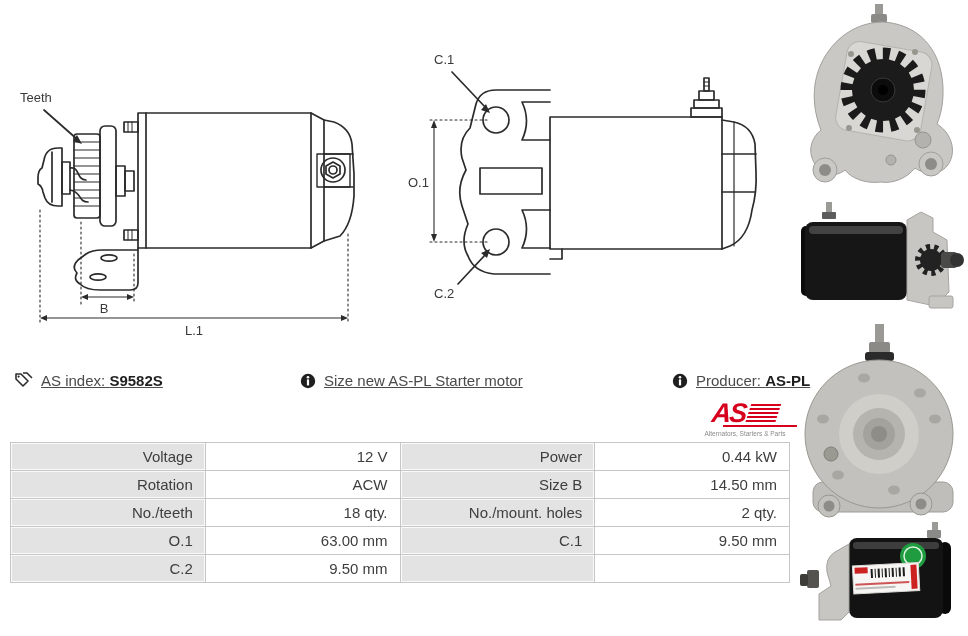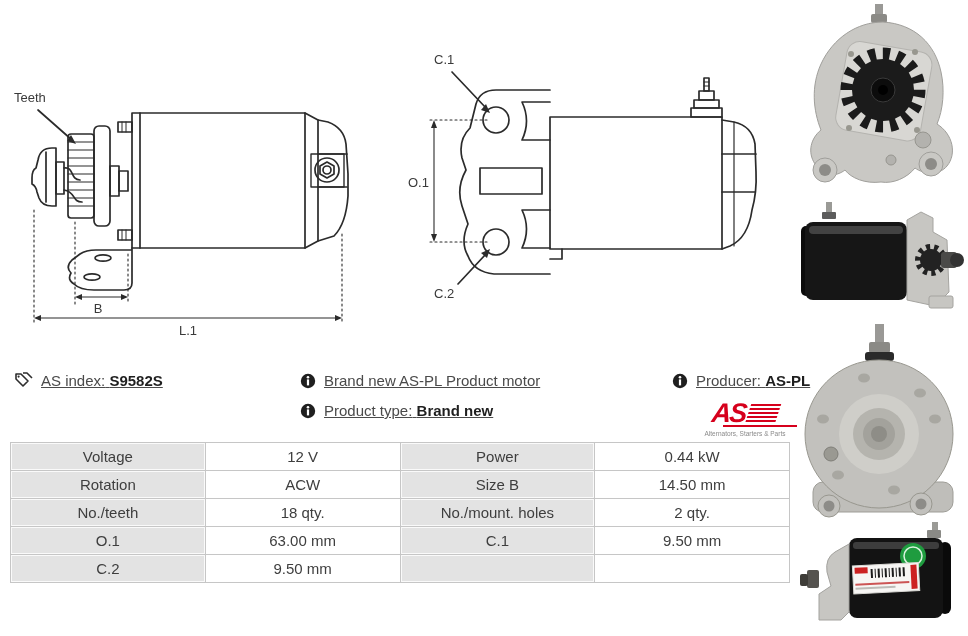--- a/index.html
+++ b/index.html
@@ -17,32 +17,32 @@
   .aslogo-top{display:flex;align-items:flex-end;}
   .aslogo-as{font-size:27px;font-weight:bold;font-style:italic;color:#d6001c;
              letter-spacing:-2px;line-height:22px;transform:skewX(-6deg);}
   .aslogo-stripes{width:30px;height:20px;margin-left:2px;transform:skewX(-18deg);
     background:repeating-linear-gradient(#d6001c 0 2px,transparent 2px 4px);}
   .aslogo-bar{width:74px;height:2px;background:#d6001c;margin:1px 0 3px 30px;}
   .aslogo-caption{font-size:6.5px;color:#8a8a8a;white-space:nowrap;}
   
   table.spec{position:absolute;left:10px;top:442px;width:780px;border-collapse:collapse;
              table-layout:fixed;font-size:15px;}
-  table.spec td{border:1px solid #c6c6c6;padding:4px 12px 4px 12px;text-align:center;
+  table.spec td{border:1px solid #c6c6c6;padding:4px 12px 4px 12px;text-align:right;
                 vertical-align:top;line-height:19px;}
   table.spec td.lbl{background:#e3e3e3;color:#3e3e3e;box-shadow:inset 0 0 0 1px #fafafa;}
   table.spec td.val{background:#ffffff;color:#3e3e3e;margin-left:12px;}
   table.spec tr.r1 td{height:19px;}
 </style>
 </head>
 <body>
 
 <div class="page">
 
-  <div class="abs" style="left:10px;top:84px;width:350px;height:262px;">
+  <div class="abs" style="left:16px;top:84px;width:350px;height:262px;">
     <svg width="350" height="262" viewBox="0 0 350 262" fill="none" stroke="#2b2b2b" stroke-width="1.7" stroke-linejoin="round" stroke-linecap="round">
 
       <text x="4" y="18" font-size="13" stroke="none">Teeth</text>
       <g>
         <line x1="28" y1="26" x2="62" y2="56"></line>
         <polygon points="66,60 57,57 61,51" fill="#2b2b2b" stroke="none"></polygon>
       </g>
 
       <path d="M42,64 Q30,64 28,76 L26,84 Q22,86 22,94 L22,100 Q26,102 27,108 L29,114 Q32,122 42,122 L46,122 L46,64 Z"></path>
       <line x1="36" y1="68" x2="36" y2="118"></line>
@@ -277,31 +277,21 @@
 
   <div class="abs" style="left:300px;top:372px;width:330px;">
     <div class="info-row">
       <span class="icn">
         <svg width="16" height="16" viewBox="0 0 16 16">
           <circle cx="8" cy="8" r="7.2" fill="#1f1f1f"></circle>
           <rect x="6.9" y="6.4" width="2.2" height="6" fill="#fff"></rect>
           <circle cx="8" cy="4.2" r="1.3" fill="#fff"></circle>
         </svg>
       </span>
-      <span>Brand new AS-PL Product motor</span>
-    </div>
-    <div class="info-row">
-      <span class="icn">
-        <svg width="16" height="16" viewBox="0 0 16 16">
-          <circle cx="8" cy="8" r="7.2" fill="#1f1f1f"></circle>
-          <rect x="6.9" y="6.4" width="2.2" height="6" fill="#fff"></rect>
-          <circle cx="8" cy="4.2" r="1.3" fill="#fff"></circle>
-        </svg>
-      </span>
-      <span><span>Product type:</span>&nbsp;<b>Brand new</b></span>
+      <span>Size new AS-PL Starter motor</span>
     </div>
   </div>
 
   <div class="abs" style="left:672px;top:372px;width:140px;text-align:center;">
     <div class="info-row">
       <span class="icn">
         <svg width="16" height="16" viewBox="0 0 16 16">
           <circle cx="8" cy="8" r="7.2" fill="#1f1f1f"></circle>
           <rect x="6.9" y="6.4" width="2.2" height="6" fill="#fff"></rect>
           <circle cx="8" cy="4.2" r="1.3" fill="#fff"></circle>

